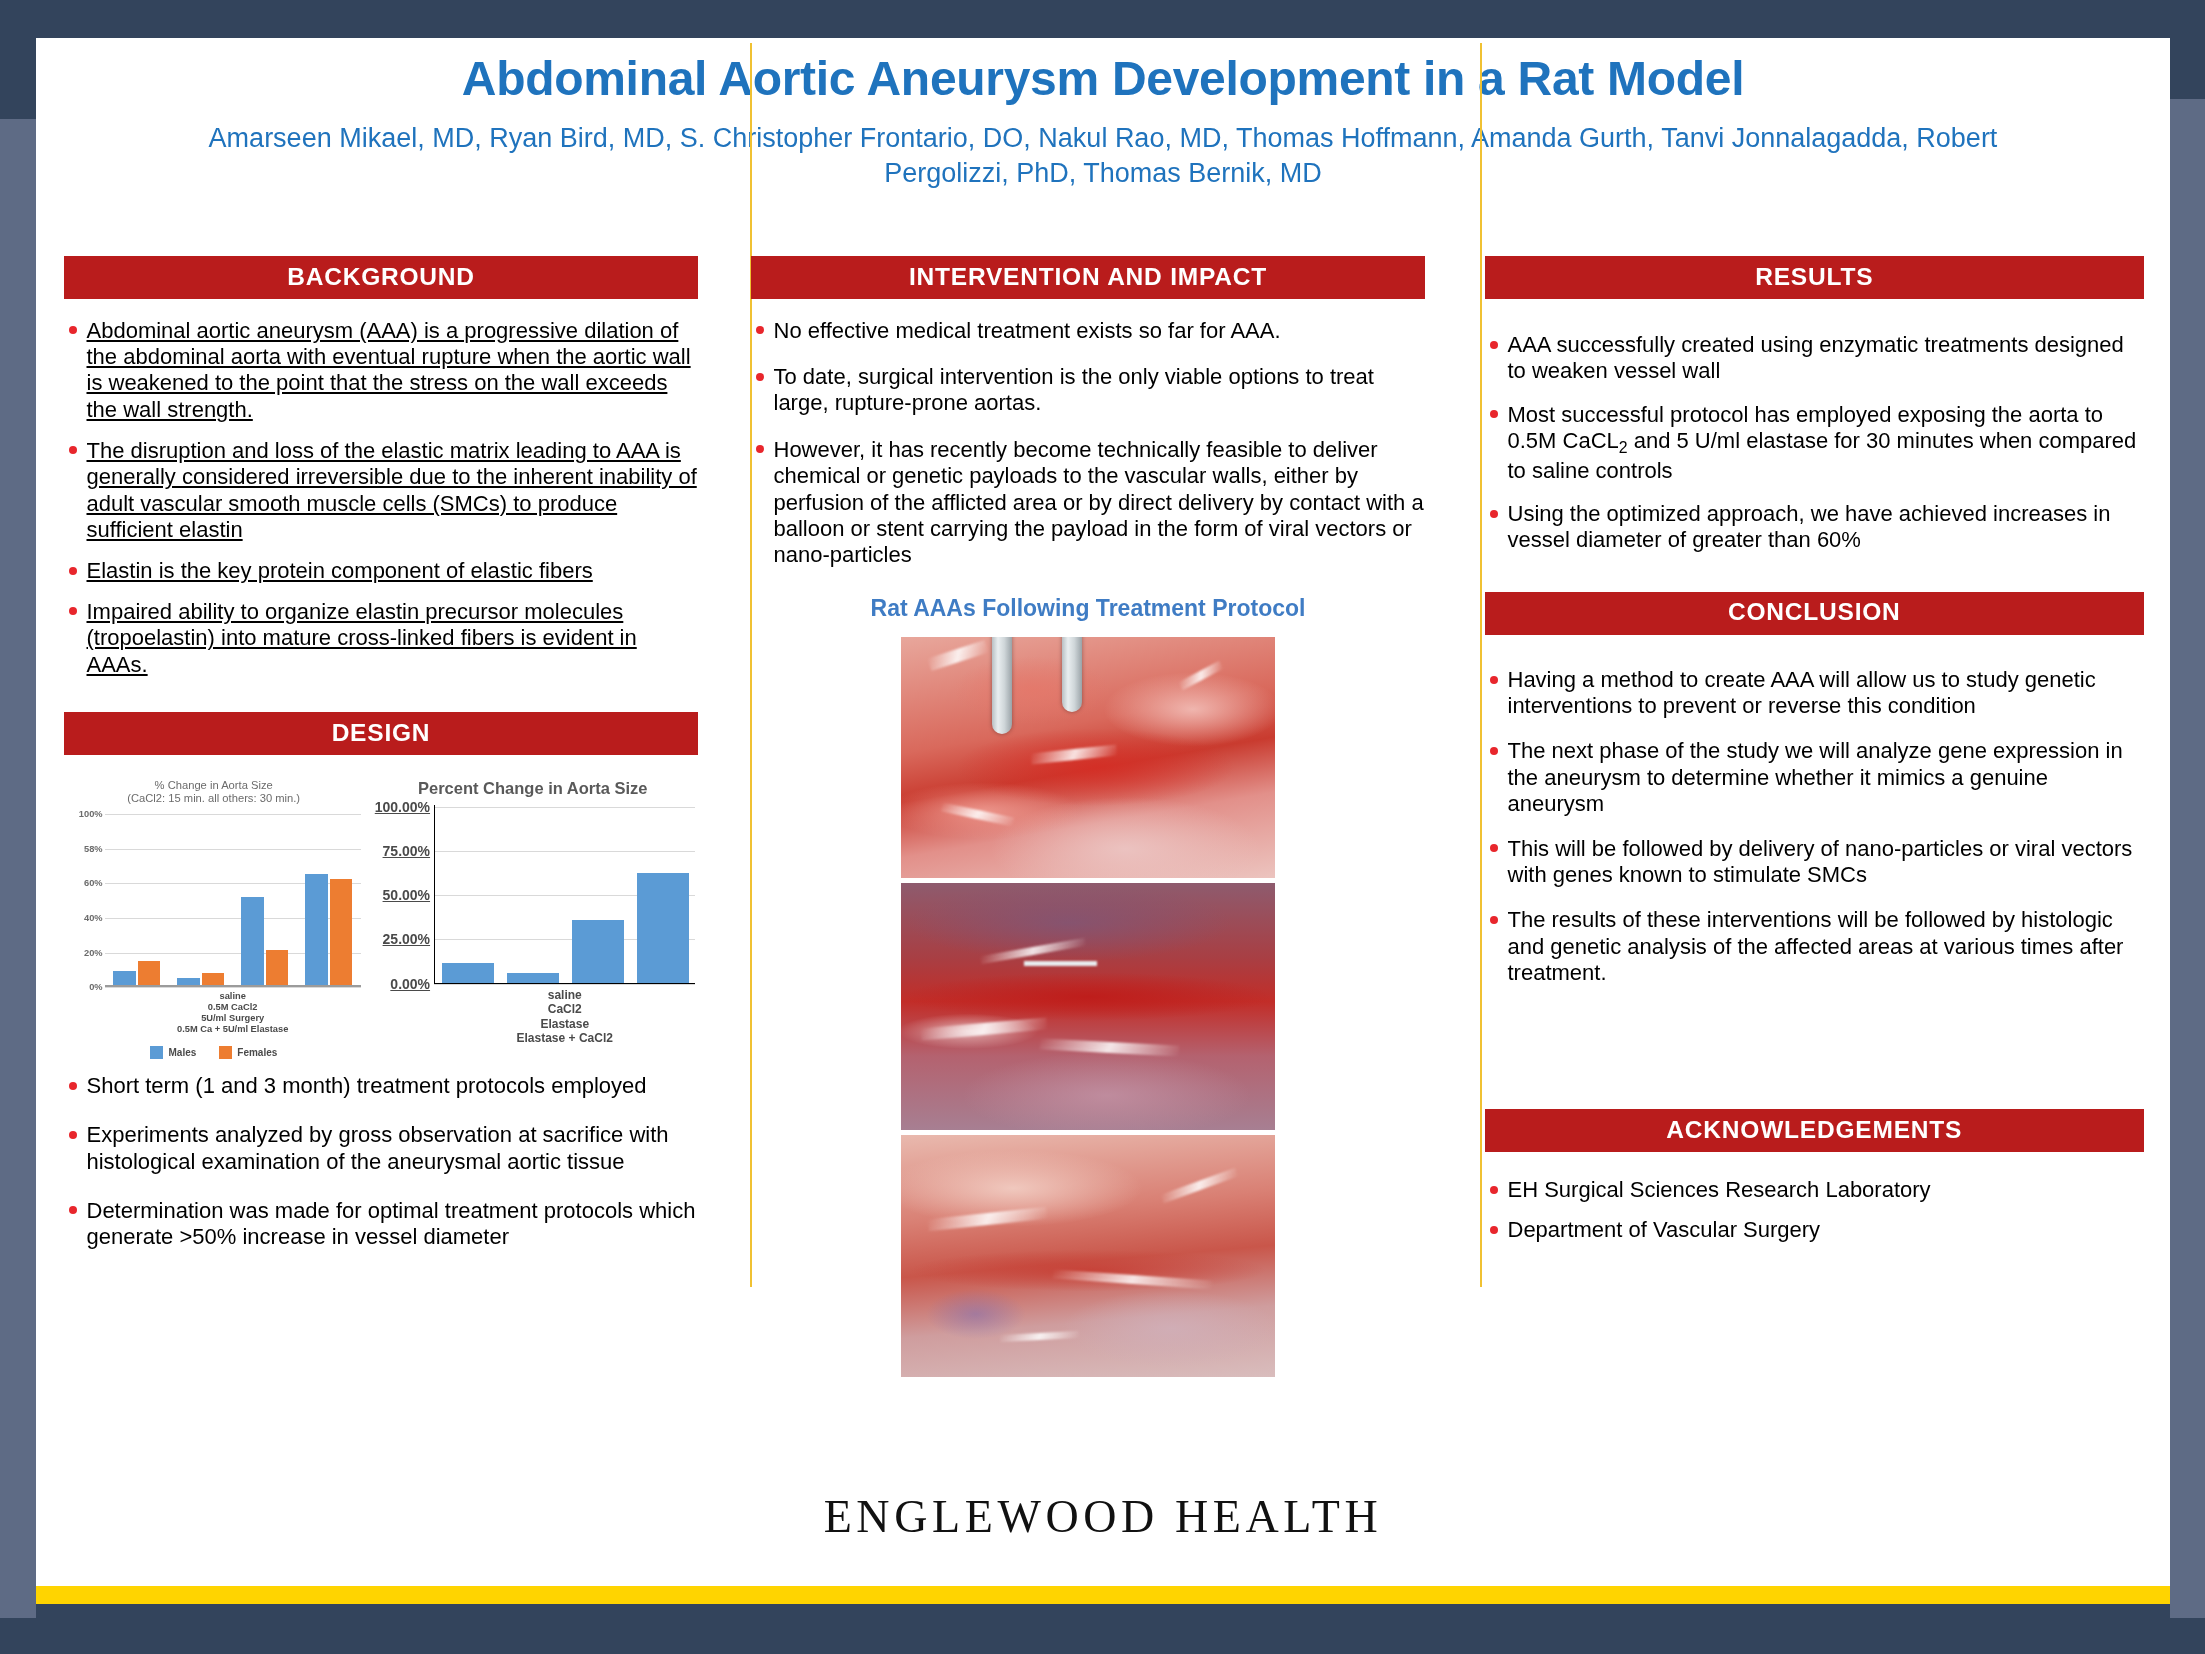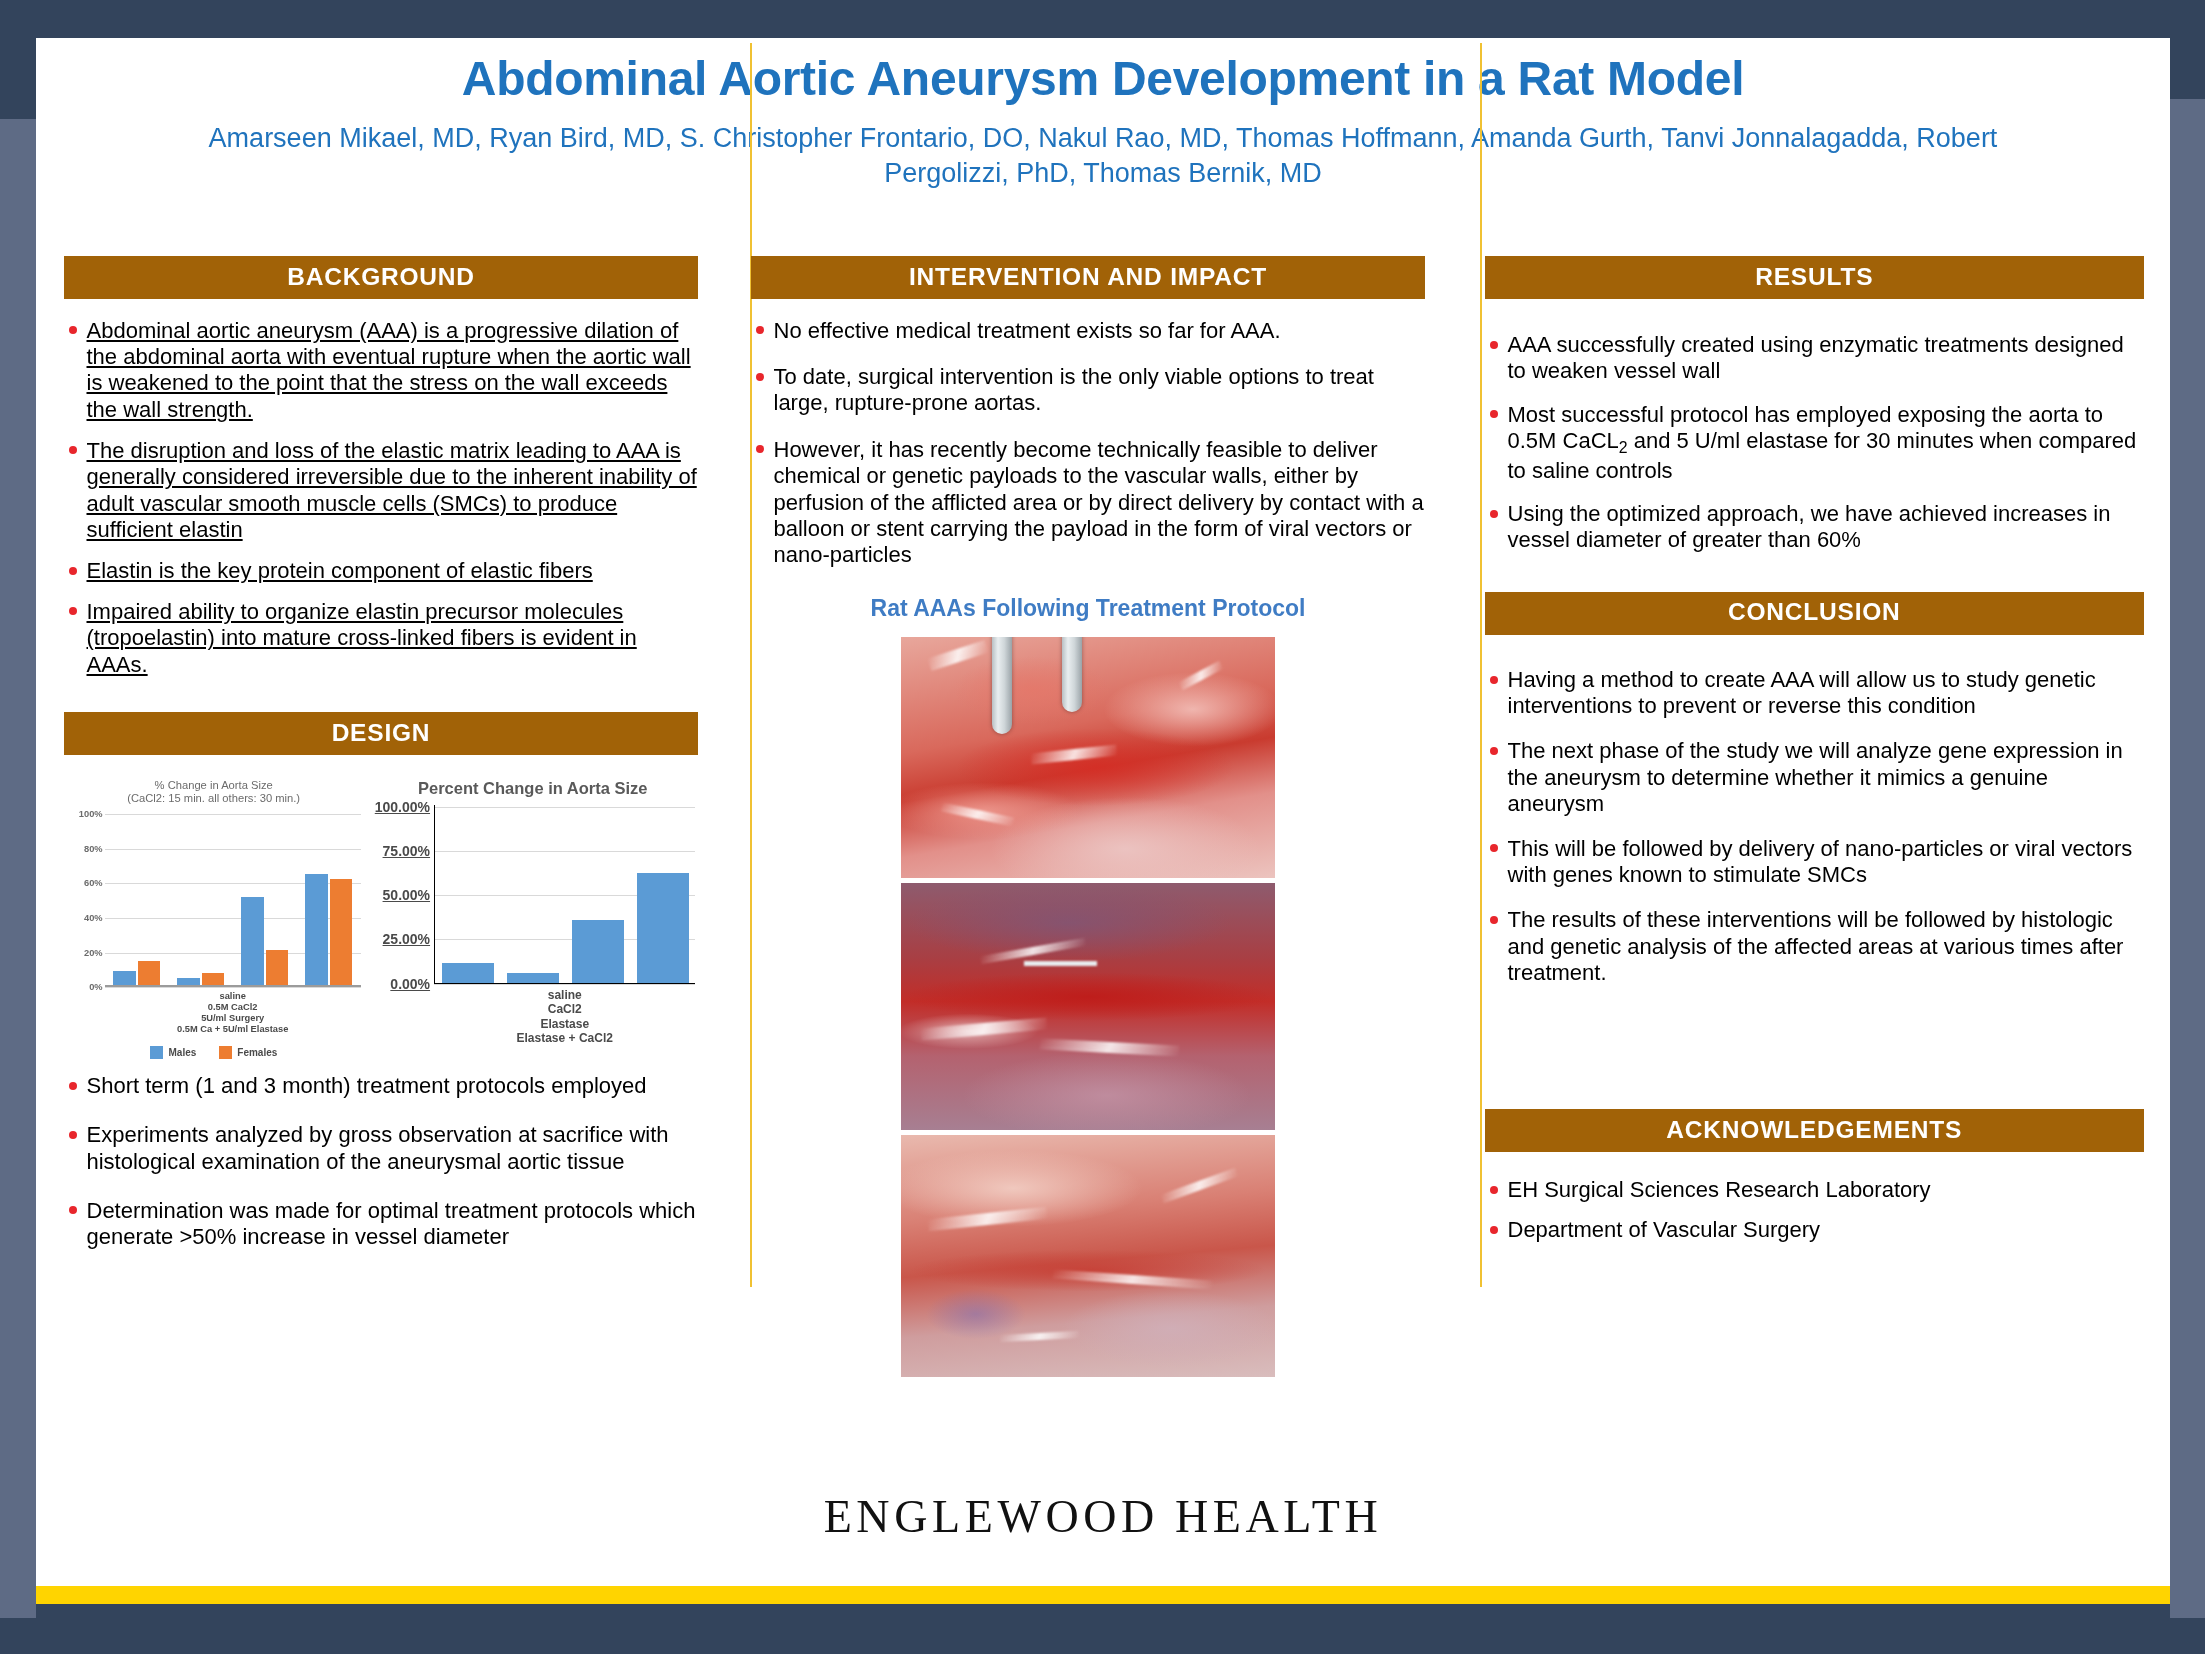--- a/index.html
+++ b/index.html
@@ -65,21 +65,21 @@
     top:5.3px;
     width:2px;
     height:1244px;
     background:#f0c132;
   }
   #divider-1 { left:714px; }
   #divider-2 { left:1444px; }
 
   
   .sec-header {
-    background:#a16207;
+    background:#b91c1c;
     color:#ffffff;
     text-align:center;
     font-size:24.5px;
     font-weight:bold;
     letter-spacing:0.8px;
     padding:8.6px 0 10px 0;
     line-height:1;
   }
 
   
@@ -309,21 +309,21 @@
           <div class="plot plot-l" id="plot-left">
               <div class="gridline gridline-l" style="top: 175px;"></div>
               <div class="ytick ytick-l" style="top: 175px;">0%</div>
               <div class="gridline gridline-l" style="top: 141px;"></div>
               <div class="ytick ytick-l" style="top: 141px;">20%</div>
               <div class="gridline gridline-l" style="top: 106px;"></div>
               <div class="ytick ytick-l" style="top: 106px;">40%</div>
               <div class="gridline gridline-l" style="top: 71px;"></div>
               <div class="ytick ytick-l" style="top: 71px;">60%</div>
               <div class="gridline gridline-l" style="top: 37px;"></div>
-              <div class="ytick ytick-l" style="top: 37px;">80%</div>
+              <div class="ytick ytick-l" style="top: 37px;">58%</div>
               <div class="gridline gridline-l" style="top: 2px;"></div>
               <div class="ytick ytick-l" style="top: 2px;">100%</div>
               <div class="axisline xaxis-l"></div>
               <div class="bars">
                 <div class="grp">
                   <div class="bar bar-m" style="height: 14px; background: rgb(91, 155, 213);"></div>
                   <div class="bar bar-f" style="height: 24px; background: rgb(237, 125, 49);"></div>
                 </div>
                 <div class="grp">
                   <div class="bar bar-m" style="height: 7px; background: rgb(91, 155, 213);"></div>

